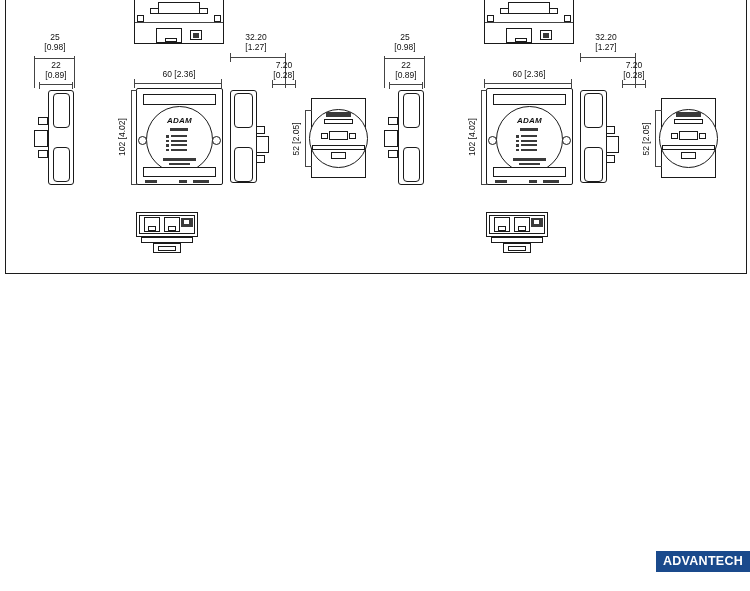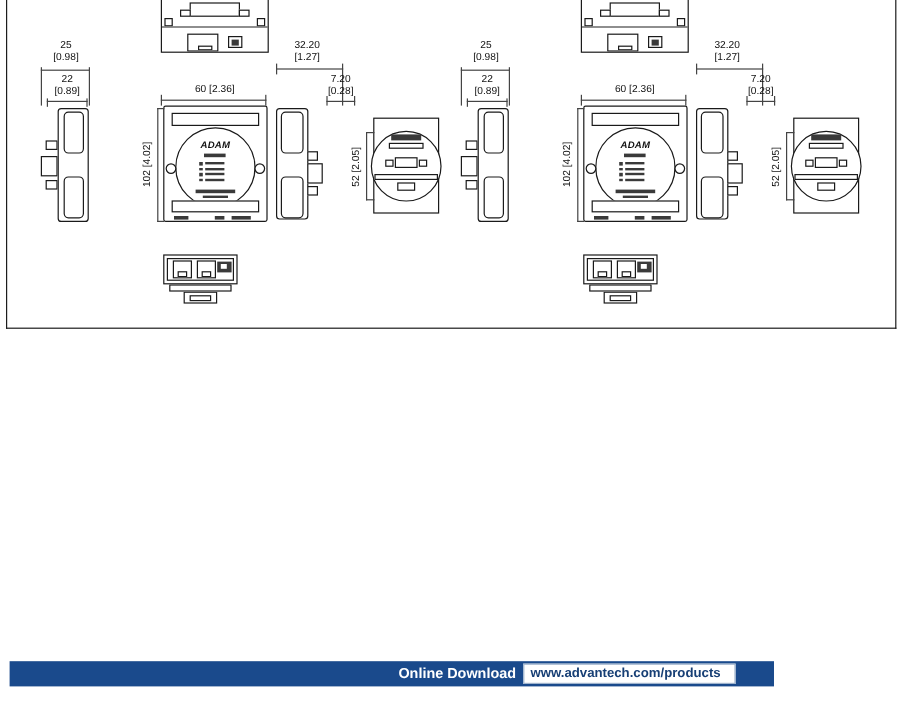--- a/index.html
+++ b/index.html
@@ -311,20 +311,15 @@
       <div class="ln" style="left:97px;top:184px;width:6px;height:1px;"></div>
 
       <div class="dim rot" style="left:217px;top:134px;width:92px;">52 [2.05]</div>
       <div class="ln" style="left:271px;top:110px;width:1px;height:57px;"></div>
       <div class="ln" style="left:271px;top:110px;width:7px;height:1px;"></div>
       <div class="ln" style="left:271px;top:166px;width:7px;height:1px;"></div>
 
     </div>
     </div>
 
-  <div class="fbar">
-    <span class="flabel">Online Download</span>
-    <span class="furl">
-      <span>www.advantech.com/products</span>
-    </span>
-  </div>
+  <div class="flogo">ADVANTECH</div>
 
 </div>
 
 </body></html>

